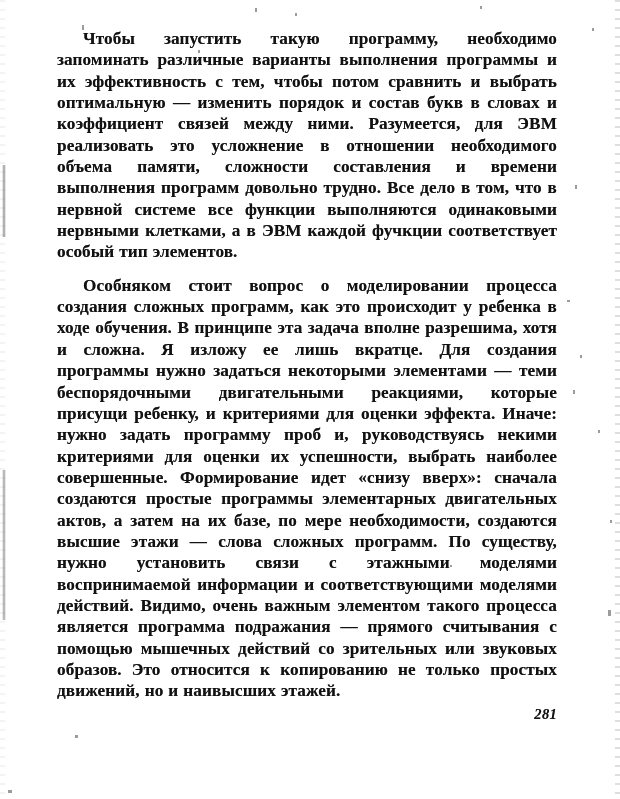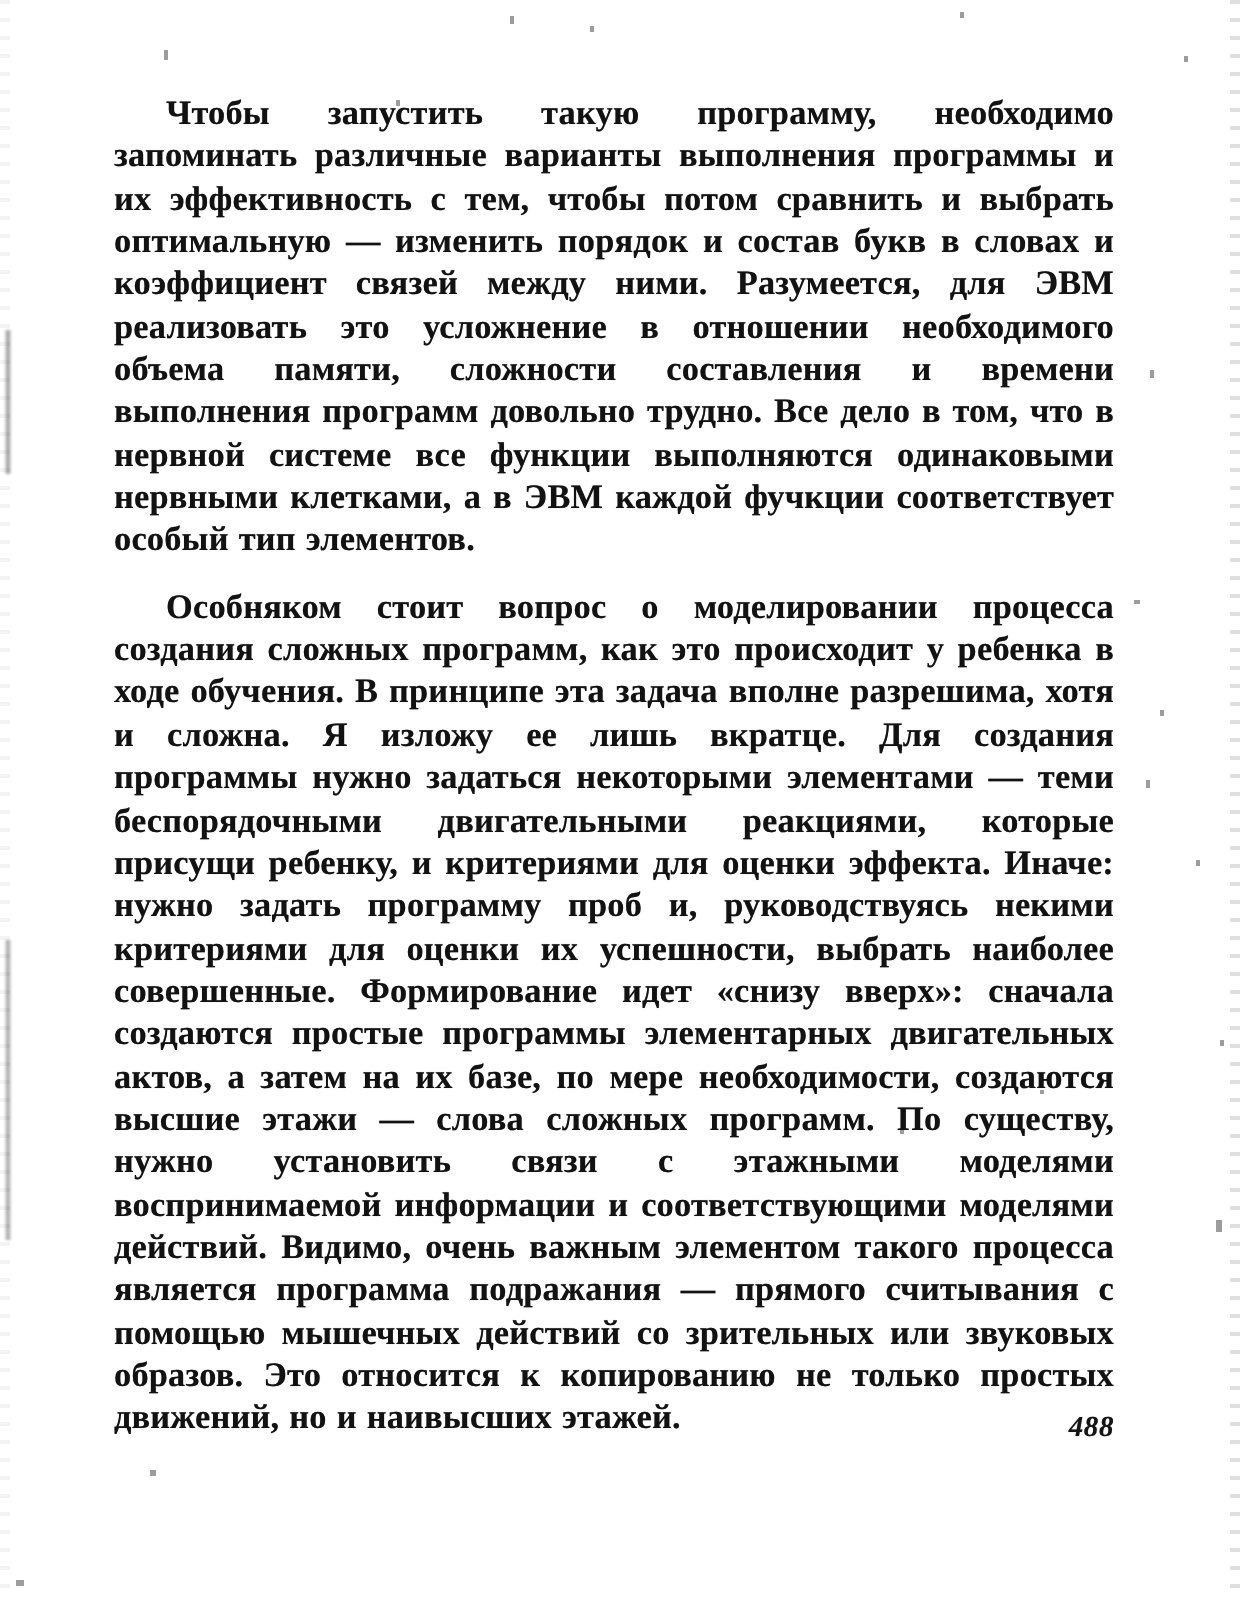--- a/index.html
+++ b/index.html
@@ -51,21 +51,21 @@
         rgba(255,255,255,0) 9px
       );
     opacity: .5;
   }
   .edge-strip.right { right: 0; }
 
   
   .text-block {
     position: absolute;
     left: 57px;
-    top: 46px;
+    top: 28px;
     width: 500px;
     z-index: 2;
   }
 
   .para {
     margin: 0;
     text-align: justify;
     text-align-last: left;
     font-size: 17.2px;
     line-height: 21.35px;
@@ -128,15 +128,15 @@
     <span class="speck" style="left:520px; top:545px; width:2px; height:2px;"></span>
     <span class="speck" style="left:450px; top:565px; width:2px; height:2px;"></span>
     <span class="speck" style="left:75px;  top:735px; width:3px; height:3px;"></span>
   </div>
 
   <div class="text-block">
     <p class="para indent">Чтобы запустить такую программу, необходимо запоминать различные варианты выполнения программы и их эффективность с тем, чтобы потом сравнить и выбрать оптимальную — изменить порядок и состав букв в словах и коэффициент связей между ними. Разумеется, для ЭВМ реализовать это усложнение в отношении необходимого объема памяти, сложности составления и времени выполнения программ довольно трудно. Все дело в том, что в нервной системе все функции выполняются одинаковыми нервными клетками, а в ЭВМ каждой фучкции соответствует особый тип элементов.</p>
     <p class="para indent">Особняком стоит вопрос о моделировании процесса создания сложных программ, как это происходит у ребенка в ходе обучения. В принципе эта задача вполне разрешима, хотя и сложна. Я изложу ее лишь вкратце. Для создания программы нужно задаться некоторыми элементами — теми беспорядочными двигательными реакциями, которые присущи ребенку, и критериями для оценки эффекта. Иначе: нужно задать программу проб и, руководствуясь некими критериями для оценки их успешности, выбрать наиболее совершенные. Формирование идет «снизу вверх»: сначала создаются простые программы элементарных двигательных актов, а затем на их базе, по мере необходимости, создаются высшие этажи — слова сложных программ. По существу, нужно установить связи с этажными моделями воспринимаемой информации и соответствующими моделями действий. Видимо, очень важным элементом такого процесса является программа подражания — прямого считывания с помощью мышечных действий со зрительных или звуковых образов. Это относится к копированию не только простых движений, но и наивысших этажей.</p>
   </div>
 
-  <div class="folio">488</div>
+  <div class="folio">281</div>
 
 </div>
 
 </body></html>

